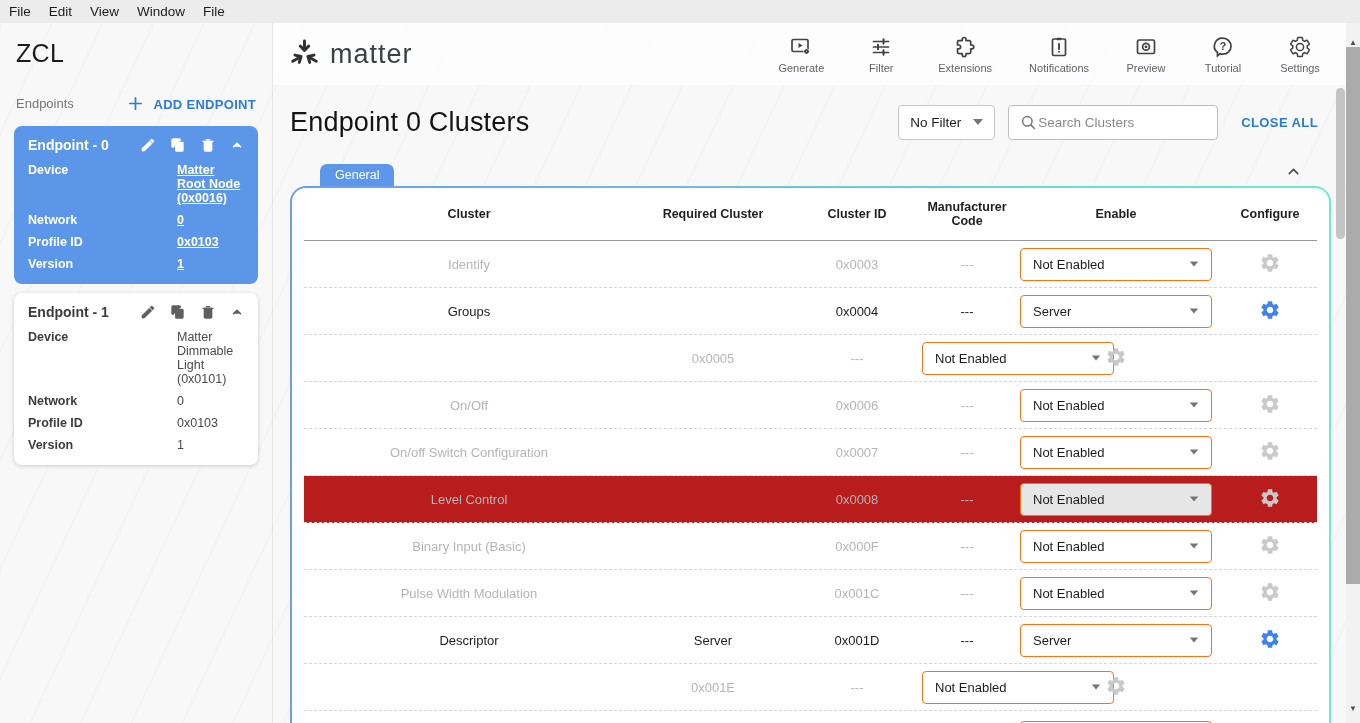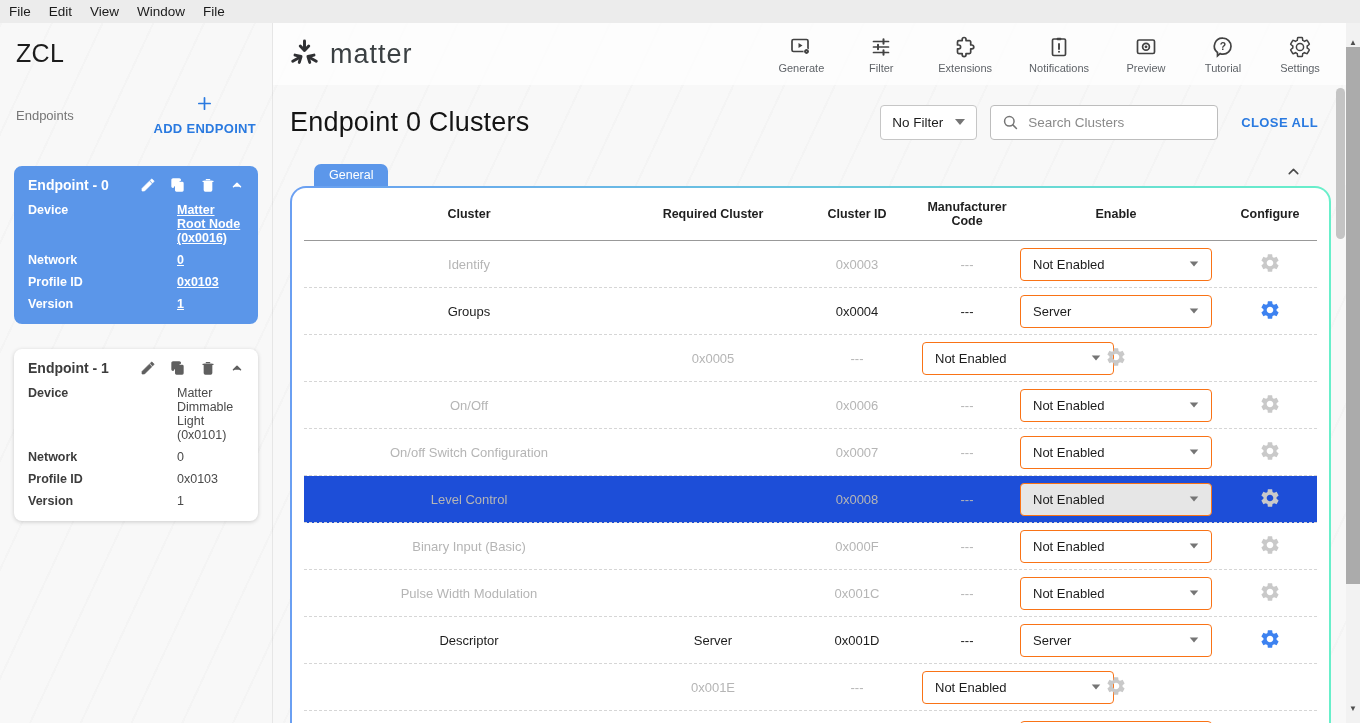--- a/index.html
+++ b/index.html
@@ -15,24 +15,24 @@
   .app { position:absolute; top:23px; left:0; right:0; bottom:0; display:flex;
          background:
            repeating-linear-gradient(115deg, rgba(0,0,0,0.016) 0 2px, transparent 2px 46px),
            #f8f8f8; }
 
   
   .sidebar { width:273px; flex:0 0 273px; border-right:1px solid rgba(0,0,0,0.07); padding-bottom:7px; }
   .zcl-title { font-size:25px; color:#1c1c1c; padding:16px 16px 0 16px; letter-spacing:.3px; }
   .endpoints-row { display:flex; align-items:center; margin:27px 16px 14px 16px; }
   .endpoints-label { font-size:13px; color:#757575; flex:1; }
-  .add-endpoint { display:flex; align-items:center; gap:9px; color:#2a7ae0; font-size:13px; font-weight:700; letter-spacing:.3px; cursor:pointer;flex-direction:column; }
+  .add-endpoint { display:flex; align-items:flex-end; gap:9px; color:#2a7ae0; font-size:13px; font-weight:700; letter-spacing:.3px; cursor:pointer; }
   .endpoint-list { padding:0 14px; display:flex; flex-direction:column; gap:9px; }
 
-  .ep-card { border-radius:8px; padding:11px 14px 13px 14px; font-size:12.5px;margin-top:16px; }
+  .ep-card { border-radius:8px; padding:11px 14px 13px 14px; font-size:12.5px; }
   .ep-card.selected { background:#5b96e9; color:#fff; }
   .ep-card.plain { background:#fff; color:#3c3c3c; box-shadow:0 1px 4px rgba(0,0,0,0.18); }
   .ep-head { display:flex; align-items:center; }
   .ep-title { font-size:14px; font-weight:700; flex:1; }
   .ep-icons { display:flex; align-items:center; gap:14px; }
   .ep-card.selected .ep-icons svg { stroke:#fff; fill:#fff; }
   .ep-card.plain .ep-icons svg { stroke:#5f5f5f; fill:#5f5f5f; }
   .ep-fields { margin-top:10px; display:flex; flex-direction:column; gap:8px; }
   .ep-field { display:grid; grid-template-columns:113px 1fr; align-items:start;gap:36px; }
   .f-label { font-weight:700; }
@@ -50,39 +50,39 @@
   .tb-action { display:flex; flex-direction:column; align-items:center; gap:3px; cursor:pointer; min-width:40px; }
   .tb-action svg { stroke:#424242; }
   .tb-action .tb-label { font-size:11px; color:#5f6368; white-space:nowrap; }
 
   .page-head { display:flex; align-items:center; margin:16px 28px 0 17px; height:42px; }
   .page-title { font-size:27px; font-weight:500; color:#141414; flex:1; letter-spacing:.2px; }
   .filter-box { width:97px; height:35px; border:1px solid #c6c6c6; border-radius:4px; background:#fff;
                 display:flex; align-items:center; padding:0 11px; font-size:13.5px; color:#1c1c1c; cursor:pointer; }
   .filter-box .caret { margin-left:auto; }
   .caret { width:0; height:0; border-left:5px solid transparent; border-right:5px solid transparent; border-top:6px solid #757575; }
-  .search-box { width:228px; height:35px; border:1px solid #bdbdbd; border-radius:4px; background:#fff;
-                display:flex; align-items:center; gap:8px; padding:0 10px; margin-left:13px; }
+  .search-box { width:210px; height:35px; border:1px solid #bdbdbd; border-radius:4px; background:#fff;
+                display:flex; align-items:center; padding:0 10px; margin-left:13px; }
   .search-box input { border:none; outline:none; font-size:13.5px; color:#333; width:150px; font-family:"Liberation Sans",sans-serif; background:transparent; }
   .search-box input::placeholder { color:#8a8a8a; }
   .close-all { margin-left:23px; color:#2a7ae0; font-size:13px; font-weight:700; letter-spacing:.4px; cursor:pointer; }
 
   .tab-row { position:relative; margin:20px 30px 0 17px; height:23px; }
-  .gen-tab { position:absolute; left:24px; bottom:0; background:#5c97ea; color:#fff; font-size:12.5px;
+  .gen-tab { position:absolute; left:30px; bottom:0; background:#5c97ea; color:#fff; font-size:12.5px;
              padding:4px 15px 4px 15px; border-radius:7px 7px 0 0; cursor:pointer; }
   .panel-collapse { position:absolute; right:14px; top:0; cursor:pointer; }
 
   .panel { margin-left:17px; width:1041px; height:620px; border-radius:16px; padding:2px;
            background:linear-gradient(90deg,#6a9ff2,#68efca); }
   .panel-inner { background:#fff; border-radius:14px; height:100%; padding:0 12px; overflow:hidden; }
 
   .grid-row { display:grid; grid-template-columns:330px 158px 130px 90px 208px 100px; align-items:center; text-align:center; }
   .thead { height:53px; font-size:12.5px; font-weight:700; color:#1f1f1f; border-bottom:1px solid #999; }
   .trow { height:47px; border-bottom:1px dashed #d6d6d6; font-size:13px; position:relative; }
-  .trow.highlight { background:#1d4ed8; }
+  .trow.highlight { background:#b91c1c; }
   .trow.disabled .c-cluster, .trow.disabled .c-id, .trow.disabled .c-mfg { color:#b5b5b5; }
   .trow.enabled .c-cluster, .trow.enabled .c-required, .trow.enabled .c-id, .trow.enabled .c-mfg { color:#1d1d1d; }
 
   .sel { width:192px; height:33px; margin:0 auto; border:1px solid #f97316; border-radius:4px; background:#fff;
          display:flex; align-items:center; padding:0 12px; font-size:13px; color:#1c1c1c; cursor:pointer; text-align:left; }
   .sel .caret { margin-left:auto; transform:scale(.85); }
   .trow.highlight .sel { background:#e6e6e6; }
   .gear { display:inline-flex; cursor:pointer; }
   .gear svg { fill:#3d82f0; }
   .gear.off svg { fill:#c9c9c9; }

